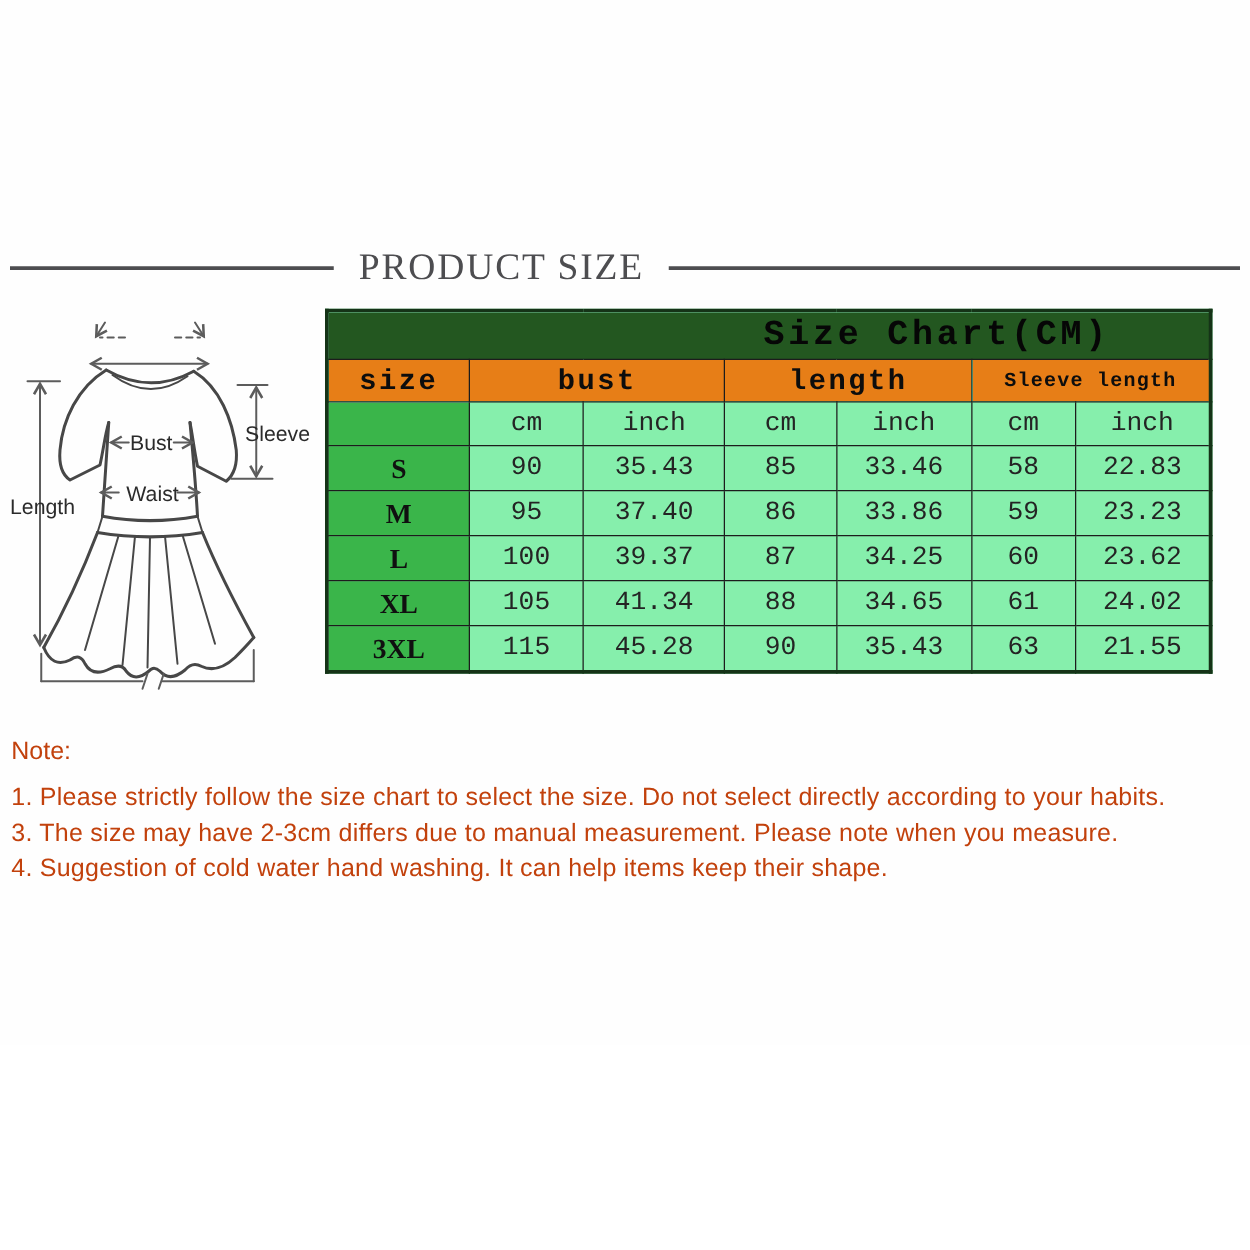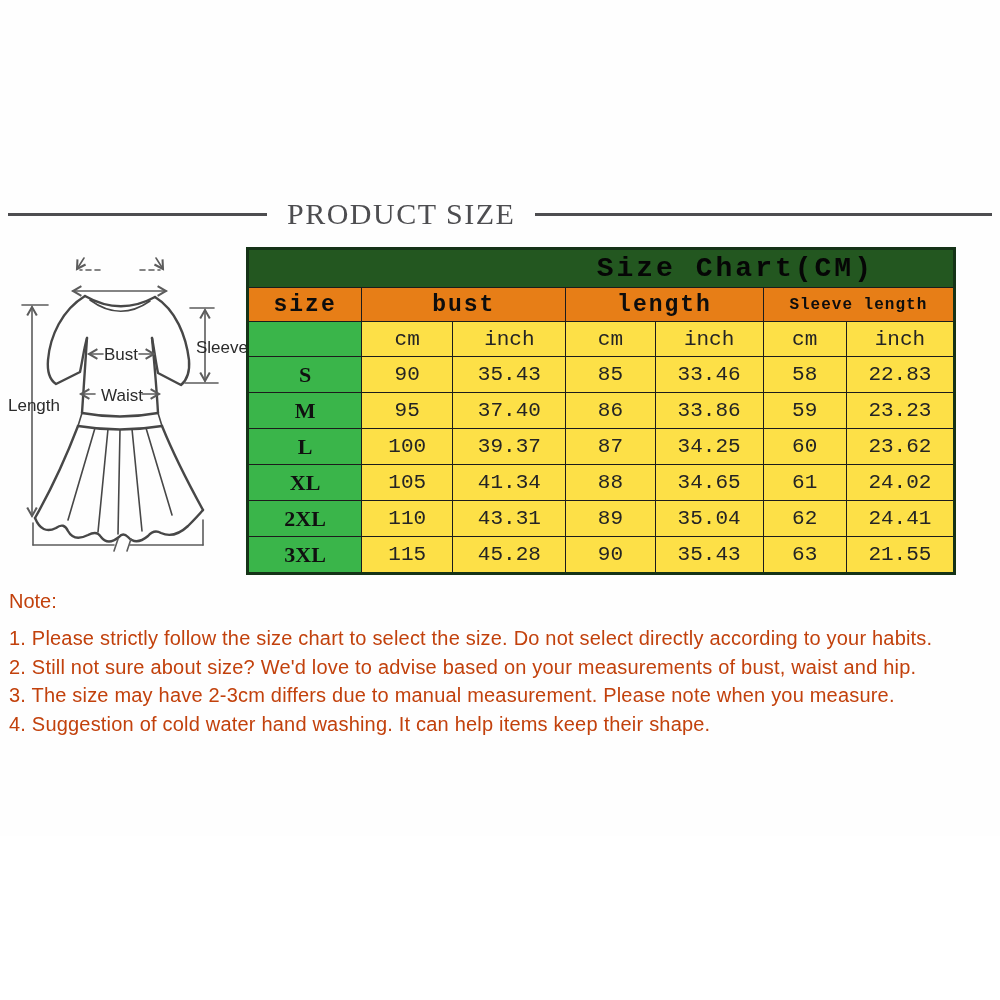--- a/index.html
+++ b/index.html
@@ -26,22 +26,22 @@
   .dress { position:absolute; left:0px; top:240px; }
   .dress path, .dress line { fill:none; }
   .outline { stroke:#474747; stroke-width:2.4; stroke-linecap:round; stroke-linejoin:round; }
   .thin    { stroke:#474747; stroke-width:1.6; stroke-linecap:round; }
   .measure { stroke:#5c5c5c; stroke-width:1.6; stroke-linecap:round; }
   .dash    { stroke-dasharray:5,4; }
   .diagram-label { font-family:"Liberation Sans",sans-serif; font-size:17px; fill:#2b2b2b; }
 
   
   .size-table {
-    position:absolute; left:246px; top:247px; width:710px;
-    border-collapse:collapse; table-layout:fixed; background:#fde047;
+    position:absolute; left:260px; top:247px; width:710px;
+    border-collapse:collapse; table-layout:fixed; background:#86efac;
     border:3px solid #153317;
   }
   .size-table td {
     border:1.5px solid #1c1c1c; text-align:center; vertical-align:middle;
     padding:0; overflow:hidden;
   }
   .r-title td {
     background:var(--header_green,#235720); height:37px;
     font-family:"Liberation Mono",monospace; font-weight:700; font-size:28px;
     letter-spacing:3px; color:#060606; padding-left:38%;
@@ -202,41 +202,31 @@
       <tr class="r-data">
         <td class="g">XL</td>
         <td>105</td>
         <td>41.34</td>
         <td>88</td>
         <td>34.65</td>
         <td>61</td>
         <td>24.02</td>
       </tr>
       <tr class="r-data">
-        <td class="g">2XL</td>
-        <td>110</td>
-        <td>43.31</td>
-        <td>89</td>
-        <td>35.04</td>
-        <td>62</td>
-        <td>24.41</td>
-      </tr>
-      <tr class="r-data">
         <td class="g">3XL</td>
         <td>115</td>
         <td>45.28</td>
         <td>90</td>
         <td>35.43</td>
         <td>63</td>
         <td>21.55</td>
       </tr>
     </tbody>
   </table>
 
   <div class="notes">
     <div class="note-heading">Note:</div>
     <div class="note-item">1. Please strictly follow the size chart to select the size. Do not select directly according to your habits.</div>
-    <div class="note-item">2. Still not sure about size? We'd love to advise based on your measurements of bust, waist and hip.</div>
     <div class="note-item">3. The size may have 2-3cm differs due to manual measurement. Please note when you measure.</div>
     <div class="note-item">4. Suggestion of cold water hand washing. It can help items keep their shape.</div>
   </div>
 
 </div>
 
 </body></html>

